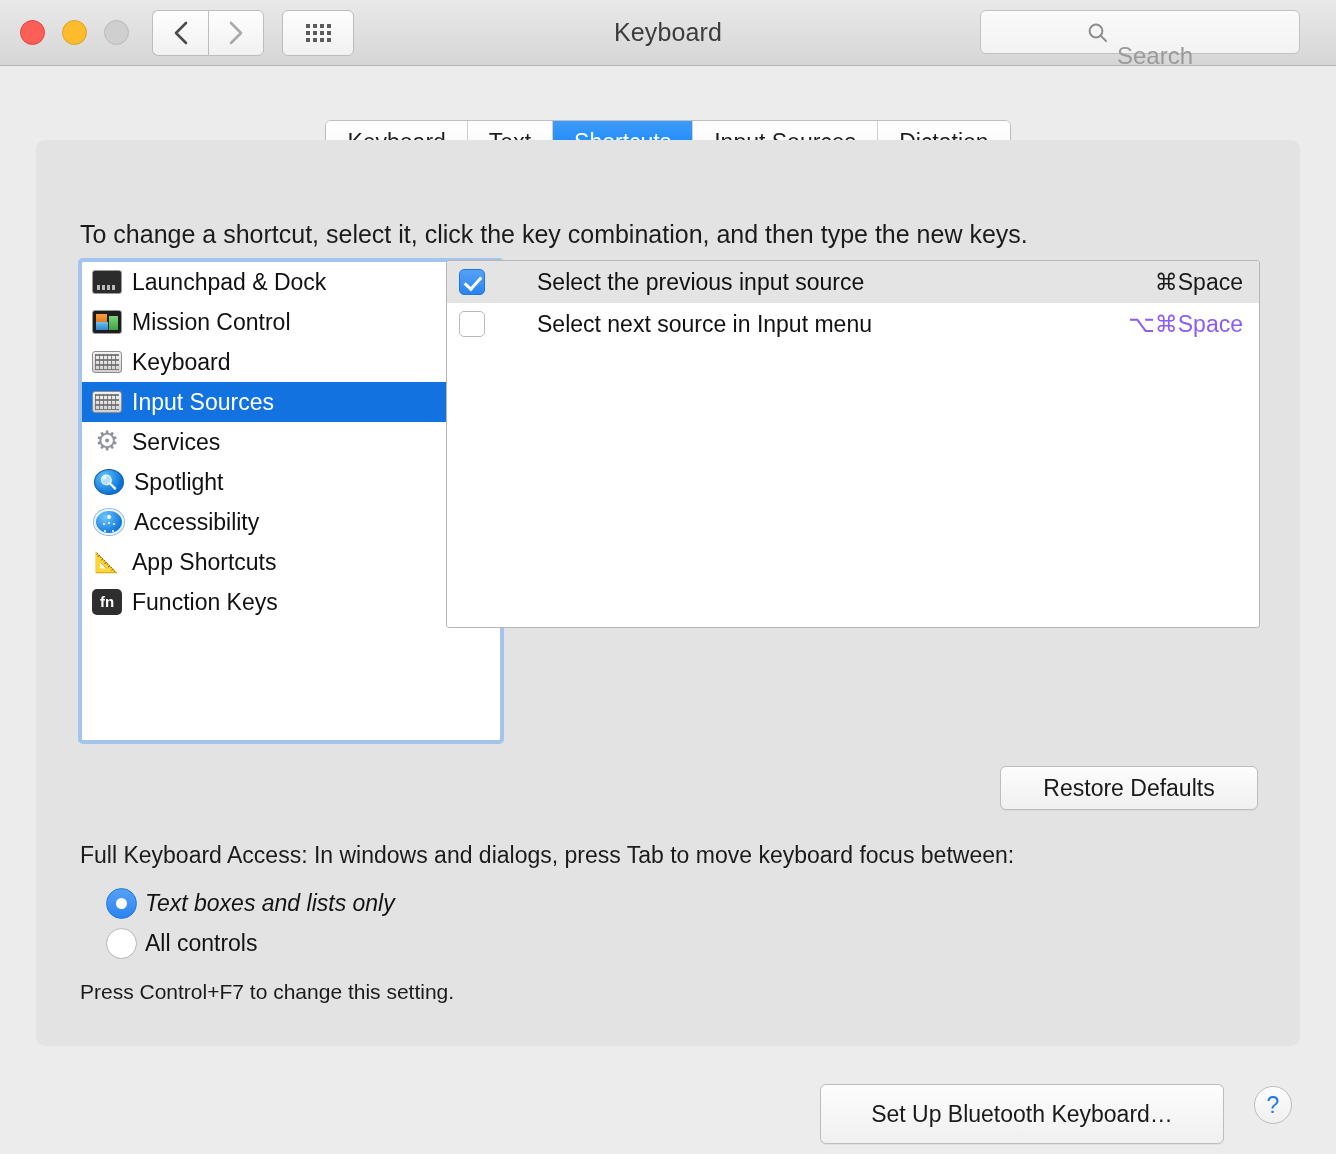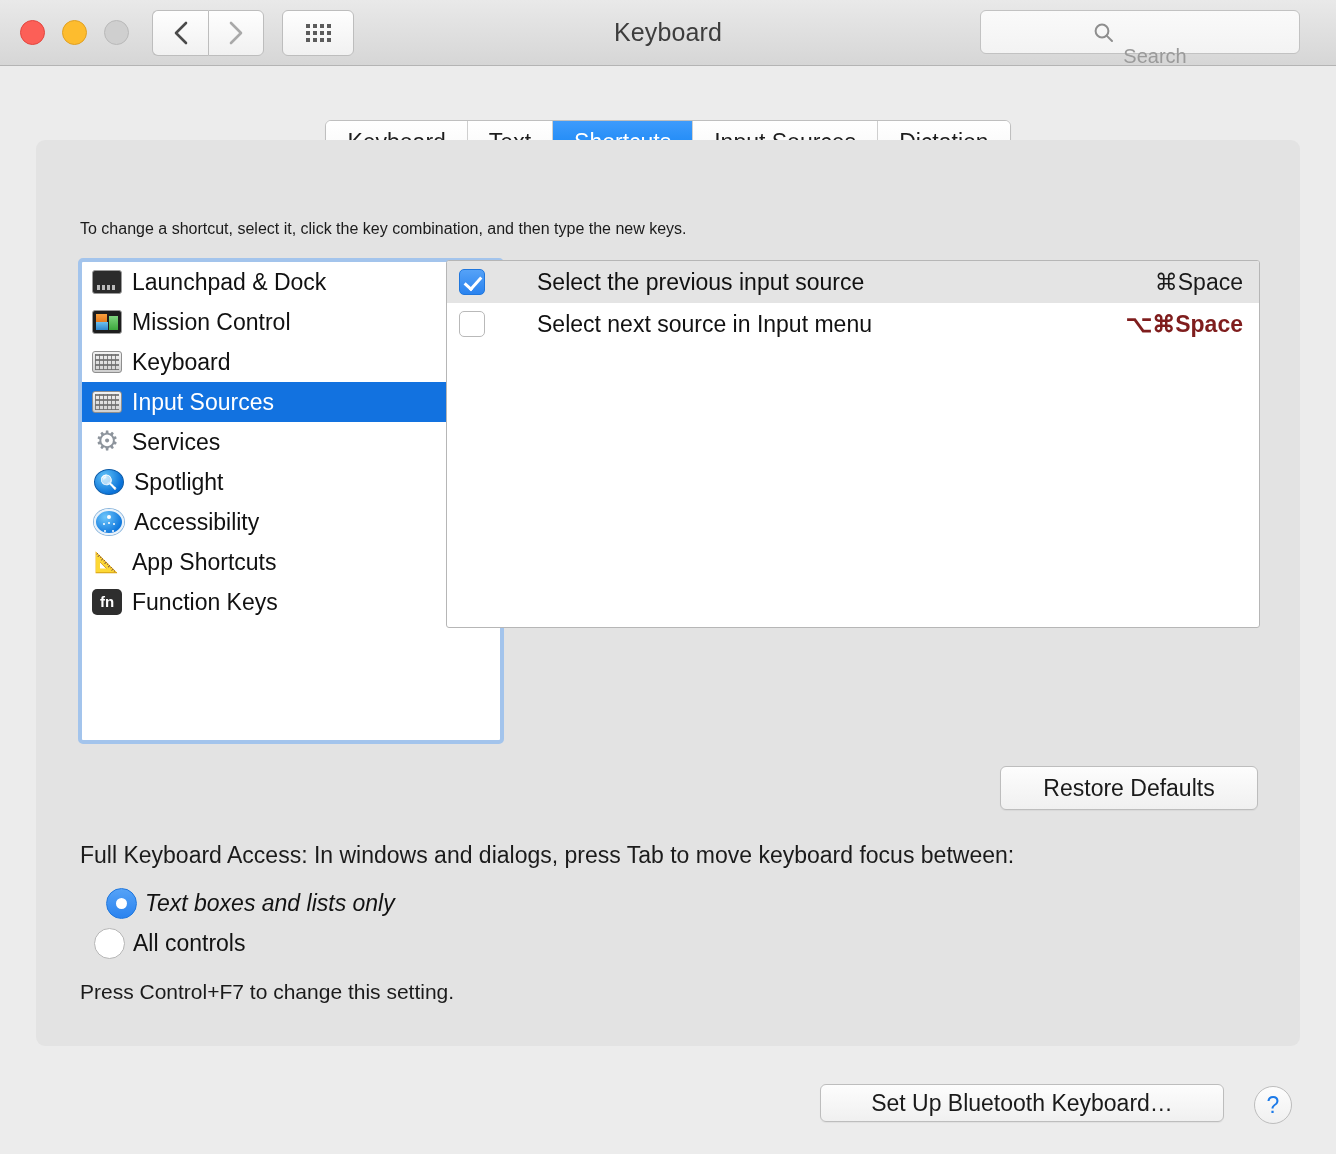--- a/index.html
+++ b/index.html
@@ -83,21 +83,21 @@
     width: 320px; height: 44px;
     background: linear-gradient(to bottom, #fafafa, #f3f3f3);
     border: 1px solid #c2c2c2;
     border-radius: 6px;
     display: flex;
     align-items: center;
     justify-content: center;
     gap: 9px;
   }
   .search-ph {
-    font-size: 20px;
+    font-size: 24px;
     color: #9a9a9a;
     margin-top: 48px;
   }
 
   
   .tabbar {
     position: absolute;
     top: 120px; left: 0; width: 1336px;
     display: flex;
     justify-content: center;
@@ -131,21 +131,21 @@
     position: absolute;
     left: 36px; top: 140px;
     width: 1264px; height: 906px;
     background: #e3e3e3;
     border-radius: 9px;
   }
 
   .instructions {
     position: absolute;
     left: 44px; top: 80px;
-    font-size: 16px;
+    font-size: 25px;
     color: #1b1b1b;
   }
 
   
   .sidebar {
     position: absolute;
     left: 42px; top: 118px;
     width: 426px; height: 486px;
     background: #ffffff;
     border: 4px solid #a3c4ec;
@@ -356,21 +356,21 @@
     flex: 1;
     margin-left: 52px;
     font-size: 23px;
     color: #111111;
   }
   .sc-key {
     font-size: 23px;
     color: #1a1a1a;
     white-space: nowrap;
   }
-  .sc-key.dim { color: #7f1d1d; font-weight: bold; }
+  .sc-key.dim { color: #8b5cf6; }
 
   
   .btn {
     background: linear-gradient(to bottom, #fdfdfd, #f0f0f0);
     border: 1px solid #bdbdbd;
     border-radius: 6px;
     font-size: 23px;
     color: #1a1a1a;
     display: flex;
     align-items: center;
@@ -391,21 +391,21 @@
     color: #1b1b1b;
   }
 
   .radio-row {
     position: absolute;
     display: flex;
     align-items: center;
     gap: 8px;
   }
   .radio-row.r1 { left: 70px; top: 748px; font-style: italic; }
-  .radio-row.r2 { left: 58px; top: 788px; }
+  .radio-row.r2 { left: 70px; top: 788px; }
   .radio {
     width: 31px; height: 31px;
     border-radius: 50%;
     background: #ffffff;
     border: 1px solid #b6b6b6;
     position: relative;
     flex: 0 0 31px;
   }
   .radio.on {
     background: linear-gradient(to bottom, #55a2f7, #2a83ef);
@@ -426,21 +426,21 @@
     position: absolute;
     left: 44px; top: 840px;
     font-size: 21px;
     color: #1b1b1b;
   }
 
   
   .btn-bluetooth {
     position: absolute;
     left: 820px; top: 1084px;
-    width: 404px; height: 38px;
+    width: 404px; height: 60px;
   }
   .help-btn {
     position: absolute;
     left: 1254px; top: 1086px;
     width: 38px; height: 38px;
     border-radius: 50%;
     background: linear-gradient(to bottom, #fdfdfd, #f0f0f0);
     border: 1px solid #bdbdbd;
     display: flex;
     align-items: center;

